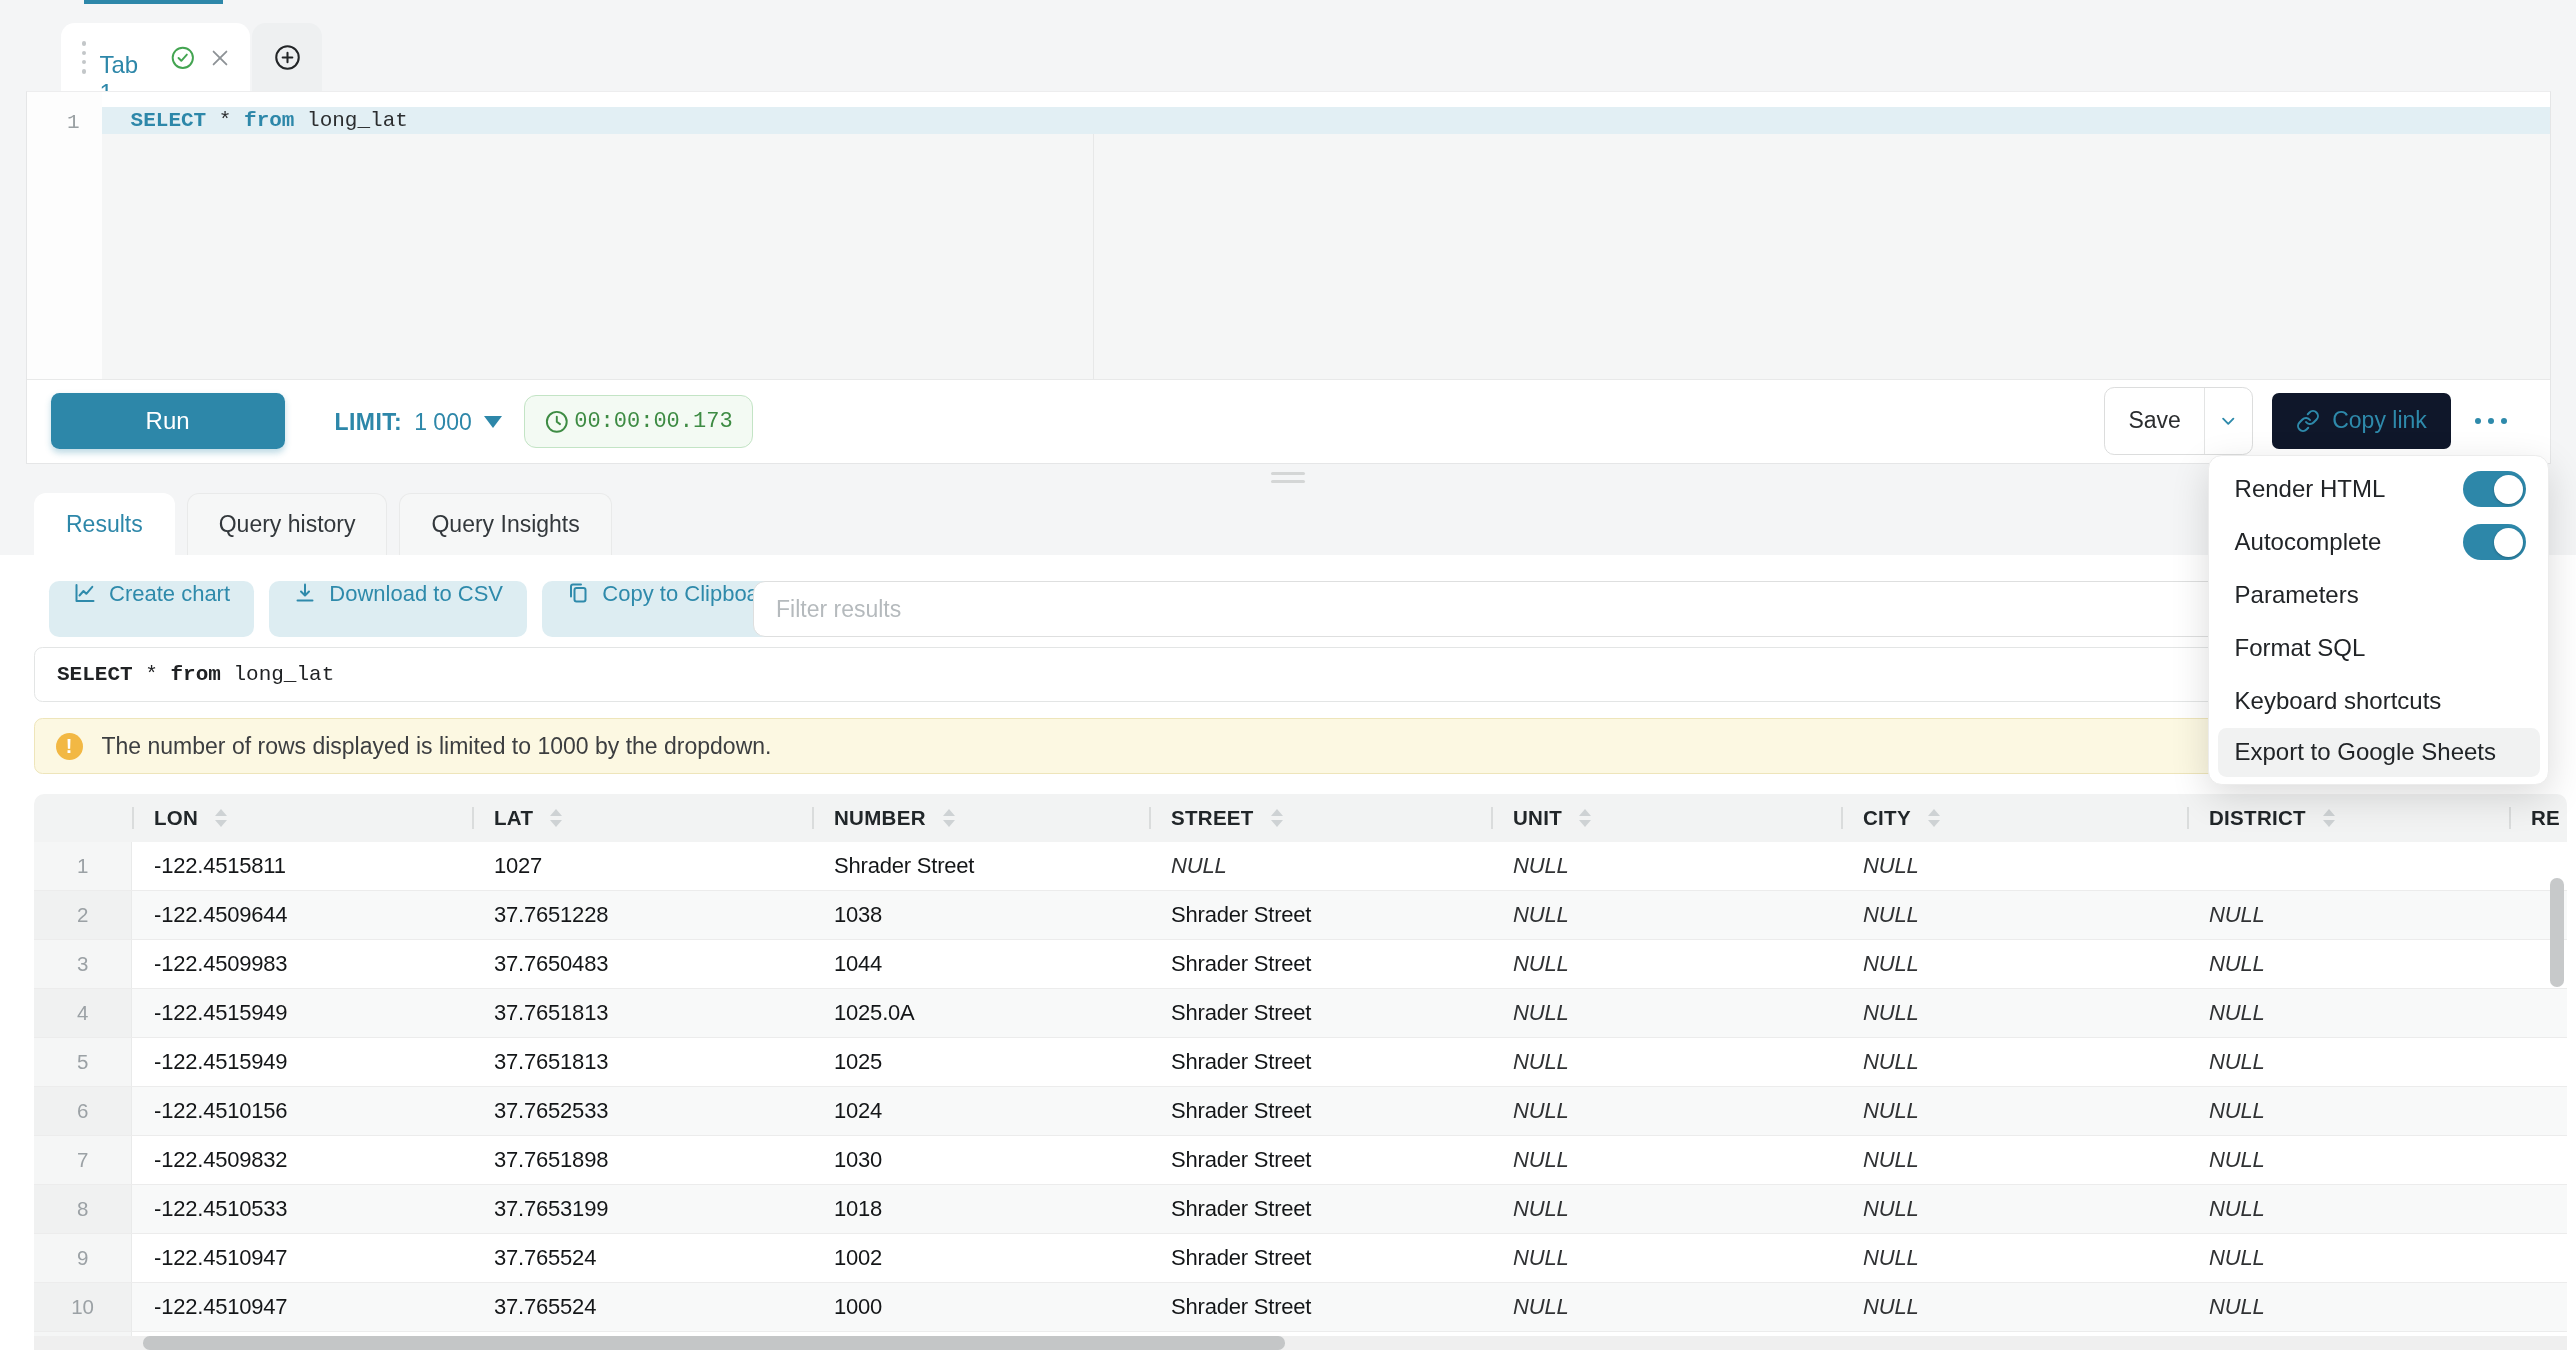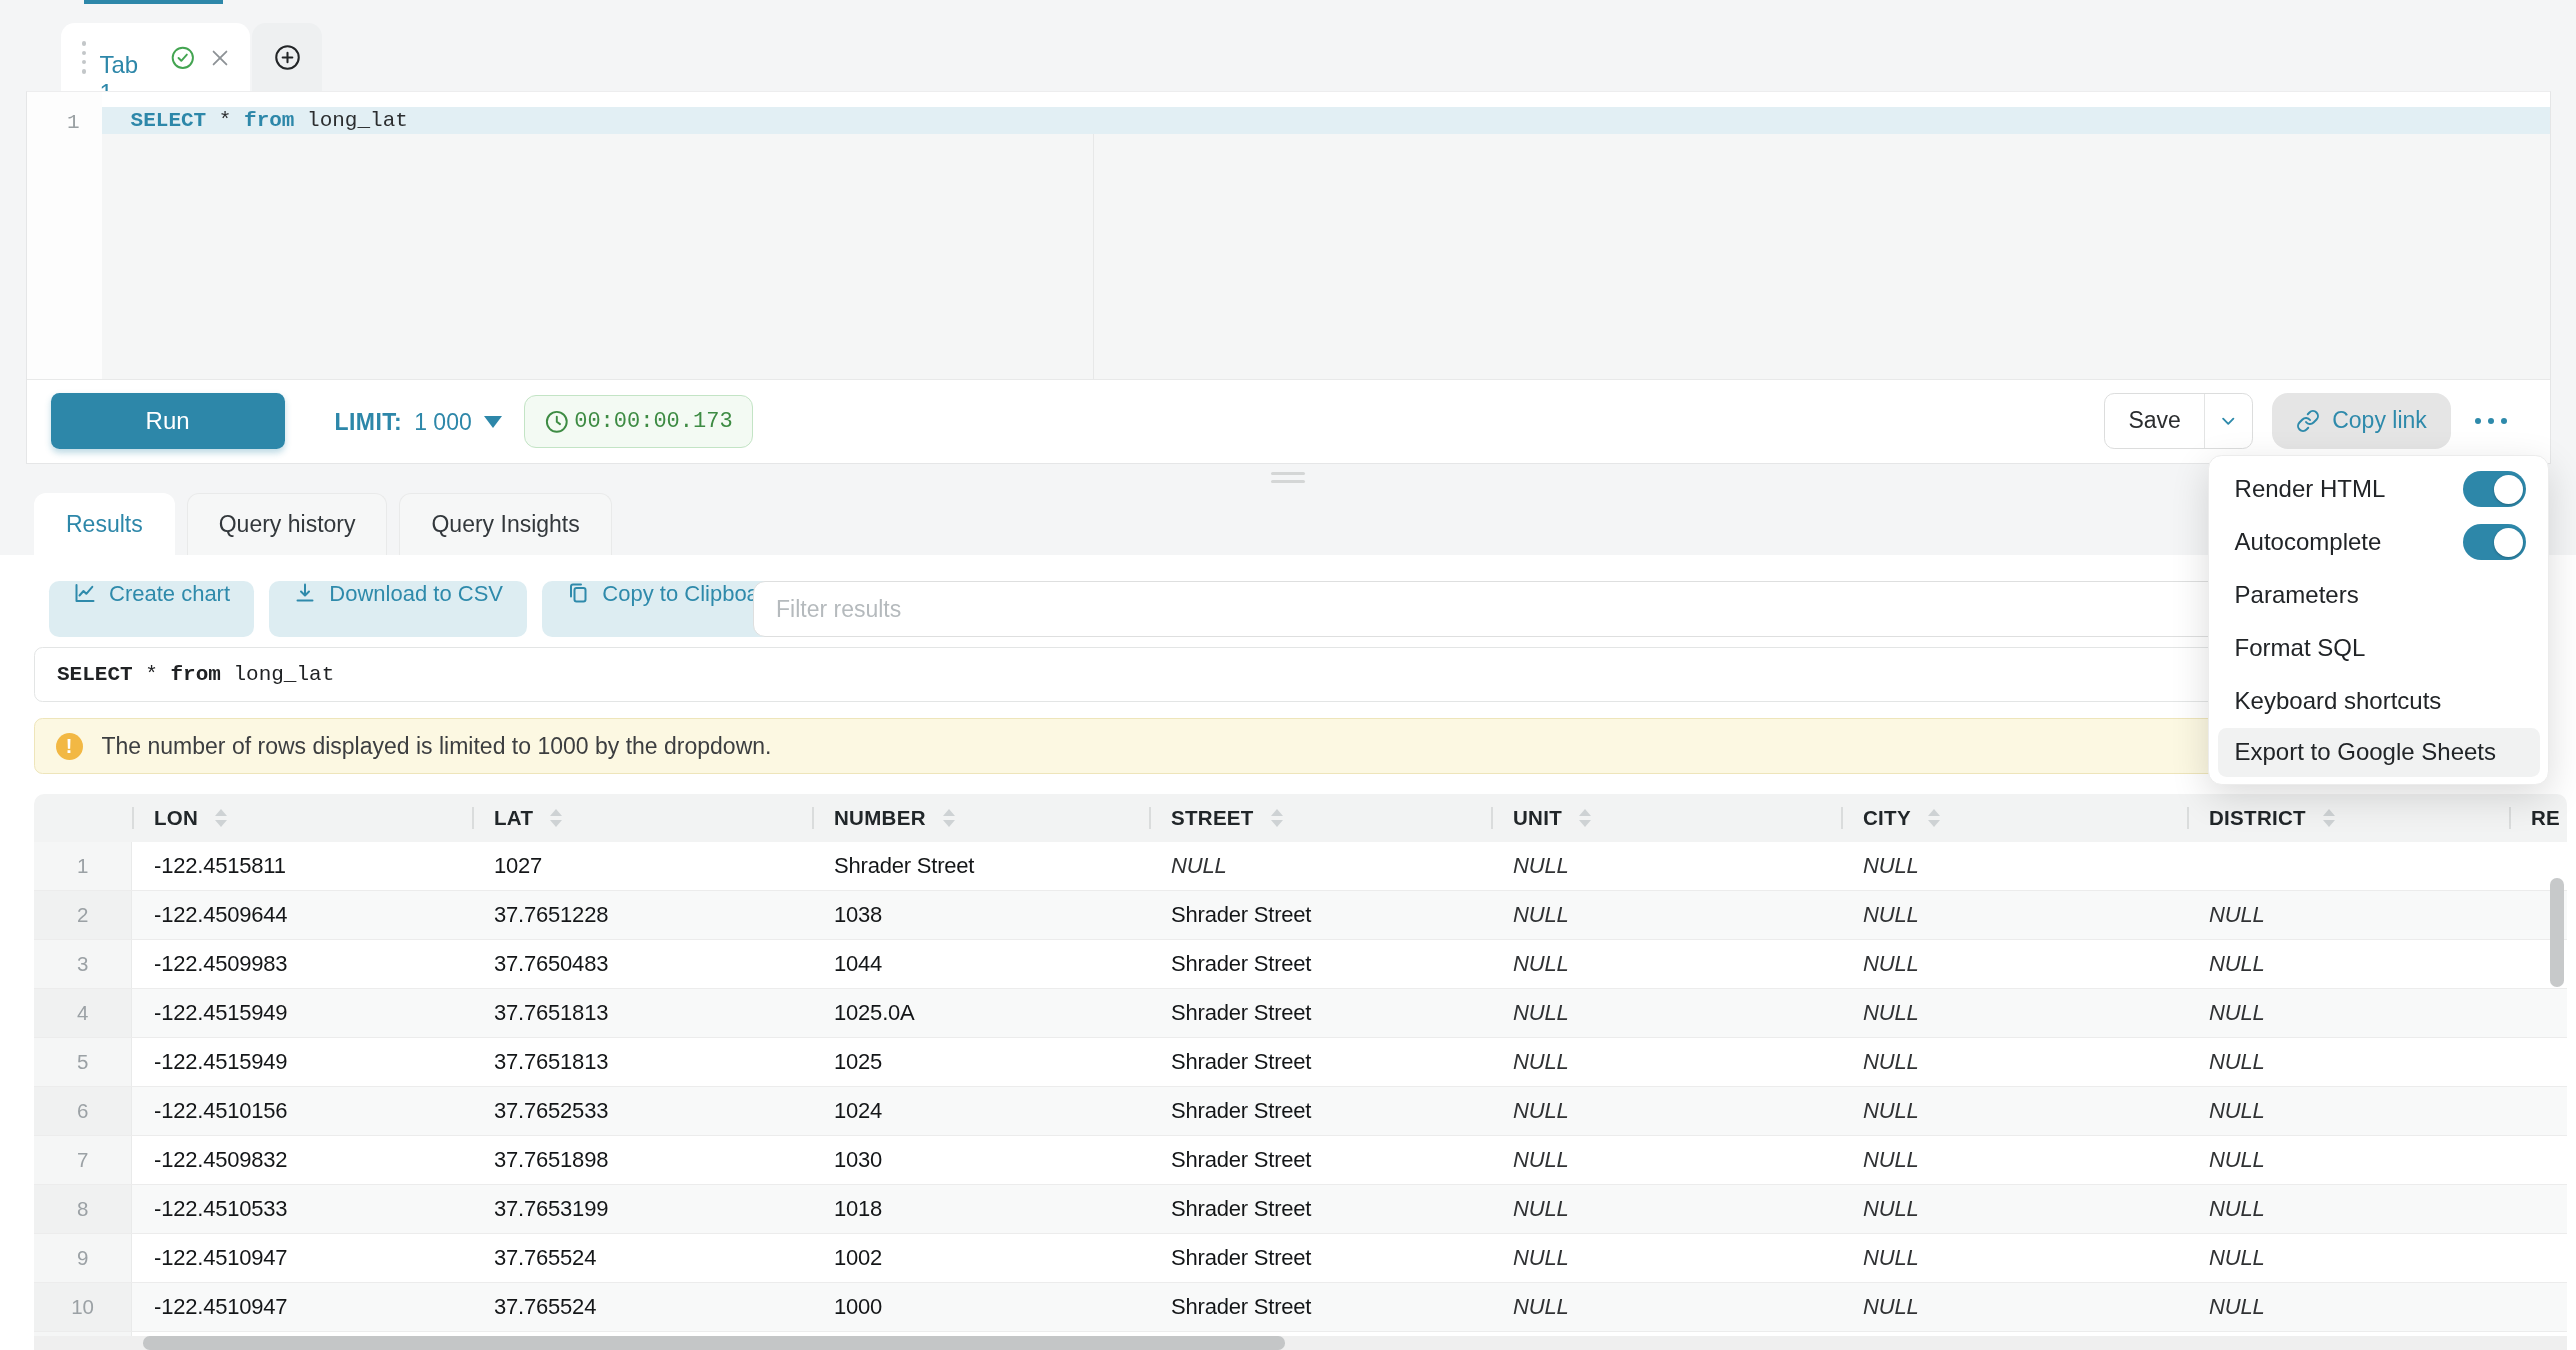--- a/index.html
+++ b/index.html
@@ -65,26 +65,26 @@
   .limit .lab{ font-size:23px; font-weight:600; letter-spacing:0.4px; }
   .limit .val{ font-size:23px; font-weight:500; }
   .tri-down{ width:0; height:0; border-left:9.4px solid transparent; border-right:9.4px solid transparent; border-top:12px solid #2d87a9; }
   .timer{
     position:absolute; left:497px; top:15.3px; height:53px;
     display:flex; align-items:center; gap:5px; padding:0 19px;
     background:#f3faf3; border:1.7px solid #c3e4c5; border-radius:12px;
     color:#3d8b43; font-size:22px;
   }
   .right-actions{ position:absolute; right:38px; top:12.8px; height:56px; display:flex; align-items:center; gap:19px; }
-  .save-split{ display:flex; height:56px; background:#fff; border:1.7px solid #dcdddd; border-radius:10.2px; overflow:hidden; }
+  .save-split{ display:flex; height:68px; background:#fff; border:1.7px solid #dcdddd; border-radius:10.2px; overflow:hidden; }
   .save-main{ width:99px; border:none; background:transparent; font-family:inherit; font-size:23px; color:#2b2d2f; cursor:pointer; }
   .save-caret{ width:48px; border:none; border-left:1.7px solid #e3e4e4; background:transparent; display:flex; align-items:center; justify-content:center; cursor:pointer; }
   .copy-link{
     height:56px; padding:0 24px; display:flex; align-items:center; gap:12px;
-    background:#e5e5e5; border:none; border-radius:16px; color:#2e8aab; font-size:23px; font-family:inherit; cursor:pointer;
+    background:#0f172a; border:none; border-radius:7px; color:#2e8aab; font-size:23px; font-family:inherit; cursor:pointer;
   }
   .kebab{ display:flex; gap:6.8px; padding:8.5px 5.1px; cursor:pointer; }
   .kebab i{ width:6px; height:6px; border-radius:50%; background:#2e8aab; }
 
   
   .drag-handle{ position:absolute; left:1264px; top:472px; width:48px; height:13.6px; cursor:row-resize; }
   .drag-handle i{ display:block; width:34px; height:3.4px; border-radius:1.7px; background:#d4d6d6; margin:0 auto 4.3px; }
 
   
   .res-tabs{ position:absolute; left:34px; top:493px; height:62px; display:flex; gap:12px; }

